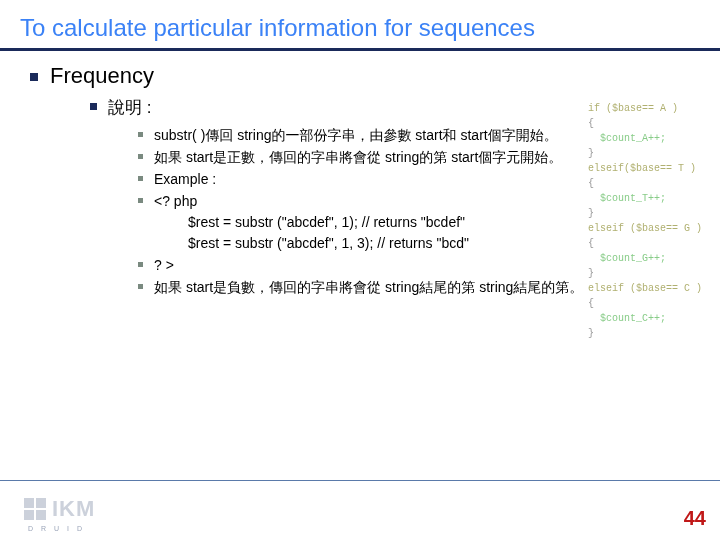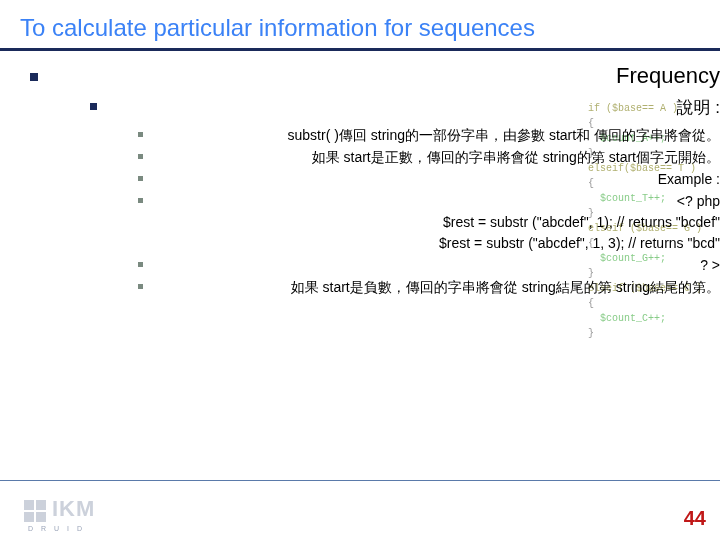--- a/index.html
+++ b/index.html
@@ -24,21 +24,20 @@
     padding: 12px 0 0 30px;
     position: relative;
   }
   .bullet-lvl1 {
     list-style: none;
     position: relative;
     padding-left: 20px;
     margin-bottom: 16px;
     font-size: 22px;
     color: #000;
-    text-align: right;
   }
   .bullet-lvl1::before {
     content: "";
     position: absolute;
     left: 0;
     top: 10px;
     width: 8px;
     height: 8px;
     background: #1a2a5a;
   }
@@ -108,21 +107,21 @@
     bottom: 0;
     width: 100%;
     height: 60px;
     border-top: 1px solid #5a7aaa;
   }
   .logo {
     position: absolute;
     left: 24px;
     bottom: 18px;
     display: flex;
-    align-items: flex-end;
+    align-items: center;
     gap: 6px;
     opacity: 0.5;
   }
   .logo-blocks {
     display: grid;
     grid-template-columns: repeat(2, 10px);
     grid-template-rows: repeat(2, 10px);
     gap: 2px;
   }
   .logo-blocks span { background: #9aa4b8; }
@@ -175,21 +174,21 @@
 <span class="var">  $count_C++;</span>
 <span>}</span></div>
 
   <ul>
     <li class="bullet-lvl1">
       <span>Frequency</span>
       <ul class="sub-list">
         <li class="bullet-lvl2">
           <span>說明 :</span>
           <ul class="sub-sub-list">
-            <li class="bullet-lvl3">substr( )傳回 string的一部份字串，由參數 start和 傳回的字串將會從。</li>
+            <li class="bullet-lvl3">substr( )傳回 string的一部份字串，由參數 start和 start個字開始。</li>
             <li class="bullet-lvl3">如果 start是正數，傳回的字串將會從 string的第 start個字元開始。</li>
             <li class="bullet-lvl3">Example :</li>
             <li class="bullet-lvl3">
               <span>&lt;? php</span>
               <div class="code-line">$rest = substr ("abcdef", 1);       // returns "bcdef"</div>
               <div class="code-line">$rest = substr ("abcdef", 1, 3);   // returns "bcd"</div>
             </li>
             <li class="bullet-lvl3">? &gt;</li>
             <li class="bullet-lvl3">如果 start是負數，傳回的字串將會從 string結尾的第 string結尾的第。</li>
           </ul>

